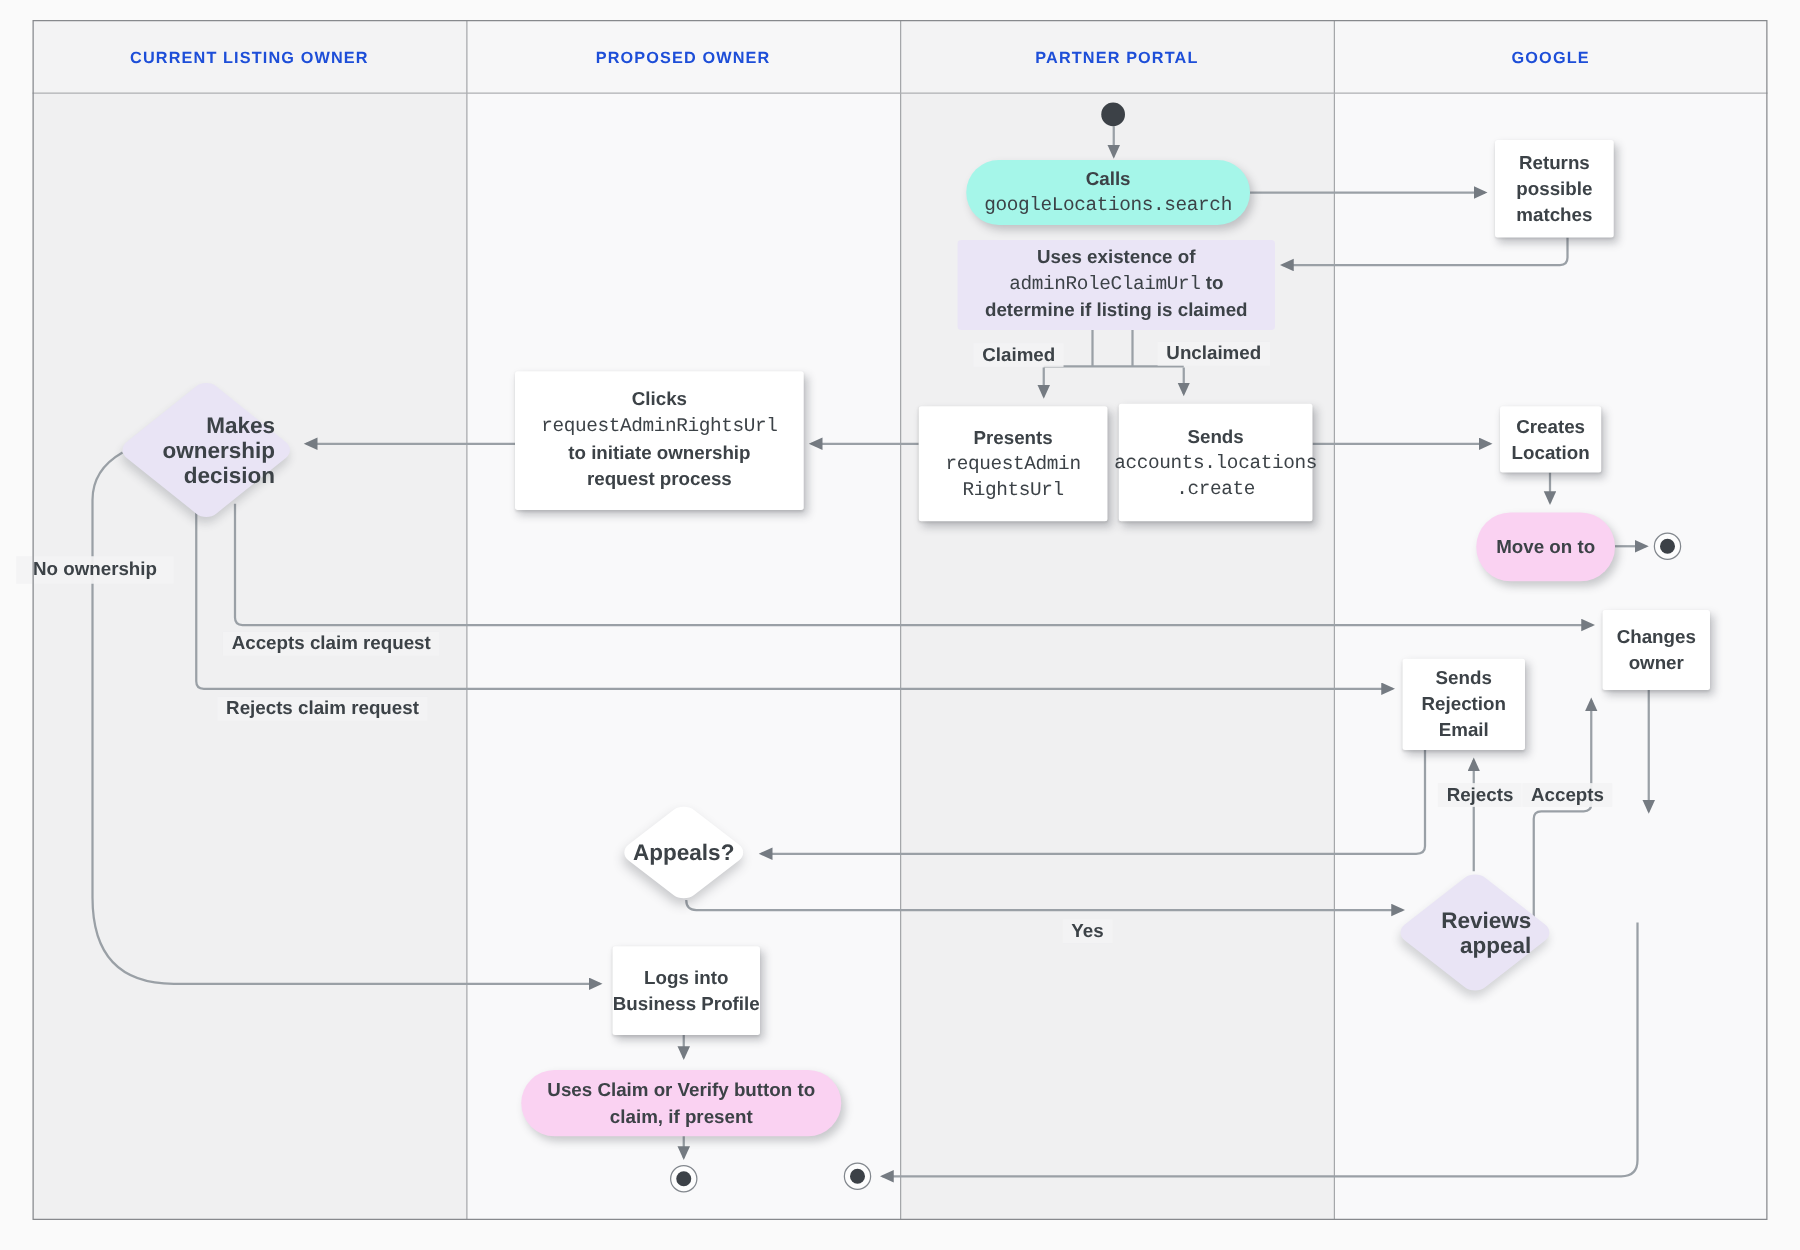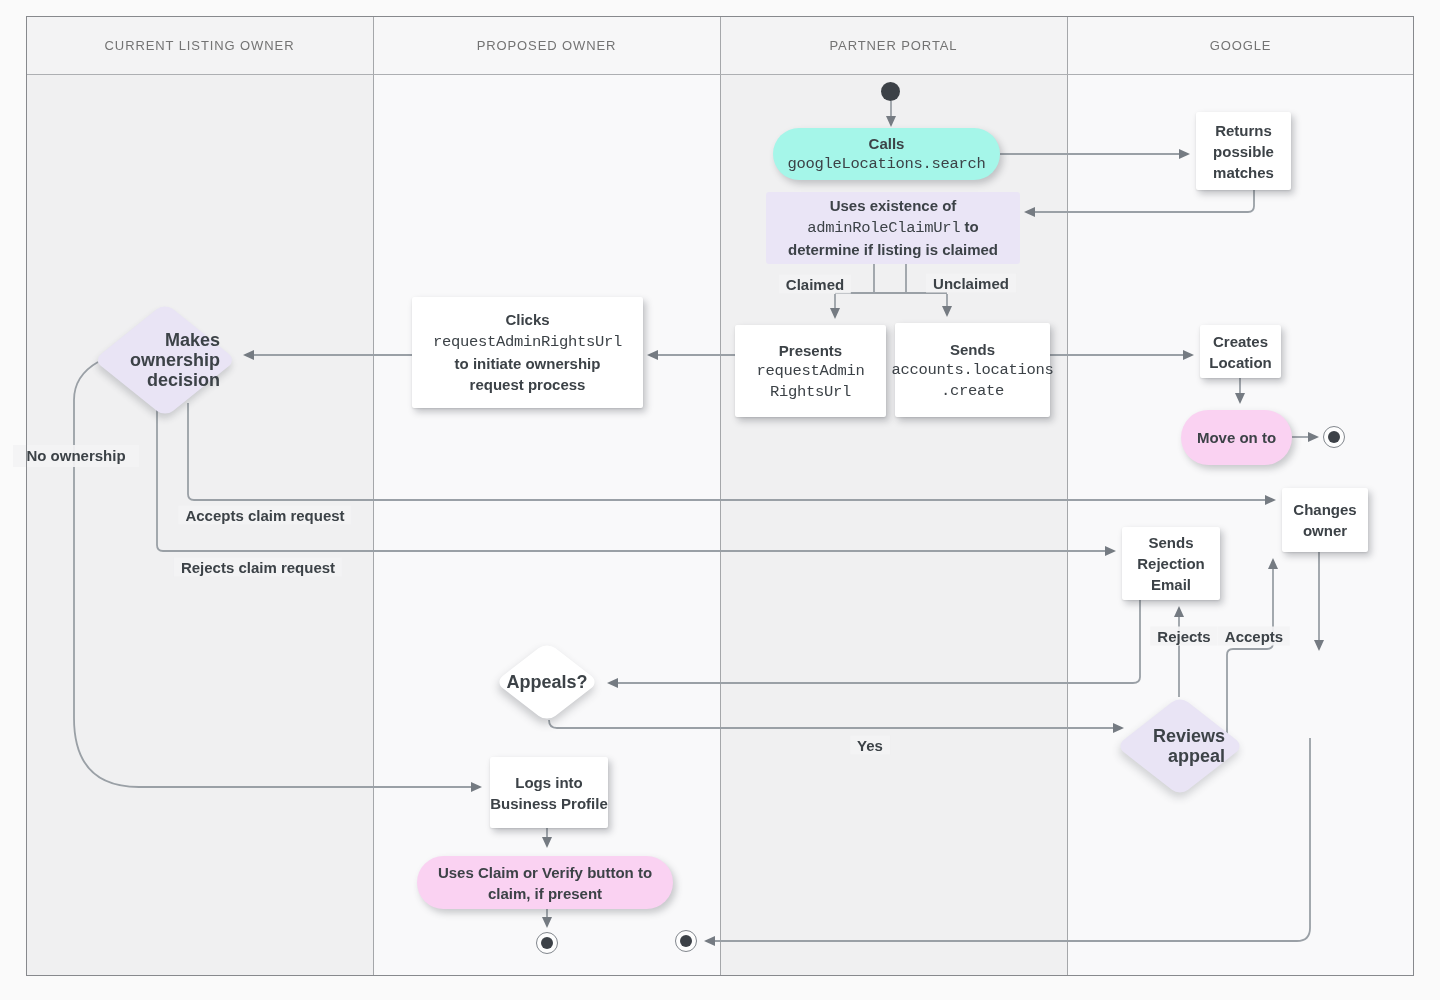--- a/index.html
+++ b/index.html
@@ -2,21 +2,21 @@
 <html><head>
 <meta charset="utf-8">
 <style>
   html,body{margin:0;padding:0;background:#fafafa;}
   .canvas{position:relative;width:1440px;height:1000px;background:#fafafa;
           font-family:"Liberation Sans",sans-serif;color:#3c4247;overflow:hidden;}
   .lane-bg{position:absolute;top:74px;height:902px;width:347px;}
   .lane-gray{background:#f0f0f1;}
   .lane-light{background:#f9f9fa;}
   .hdr{position:absolute;top:16px;height:58px;width:347px;display:flex;align-items:center;justify-content:center;
-       font-size:13px;font-weight:400;letter-spacing:.9px;color:#737373;}
+       font-size:13px;font-weight:700;letter-spacing:.9px;color:#1d4ed8;}
   .hdr-gray{background:#f3f3f4;}
   .hdr-light{background:#f7f7f8;}
   .vline{position:absolute;top:16px;height:960px;width:1px;background:#a5a7aa;z-index:1;}
   .hline{position:absolute;left:26px;top:74px;width:1388px;height:1px;background:#adafb2;z-index:1;}
   .frame{position:absolute;left:26px;top:16px;width:1388px;height:960px;border:1.5px solid #87898d;
          box-sizing:border-box;z-index:6;pointer-events:none;}
   svg.wires{position:absolute;left:0;top:0;z-index:2;}
   .node{position:absolute;box-sizing:border-box;display:flex;flex-direction:column;align-items:center;justify-content:center;
         text-align:center;font-size:15px;font-weight:700;line-height:21px;color:#3c4247;z-index:3;}
   .box{background:#fff;border-radius:2px;box-shadow:3px 4px 7px rgba(50,55,65,.28),0 1px 2px rgba(0,0,0,.10);}

